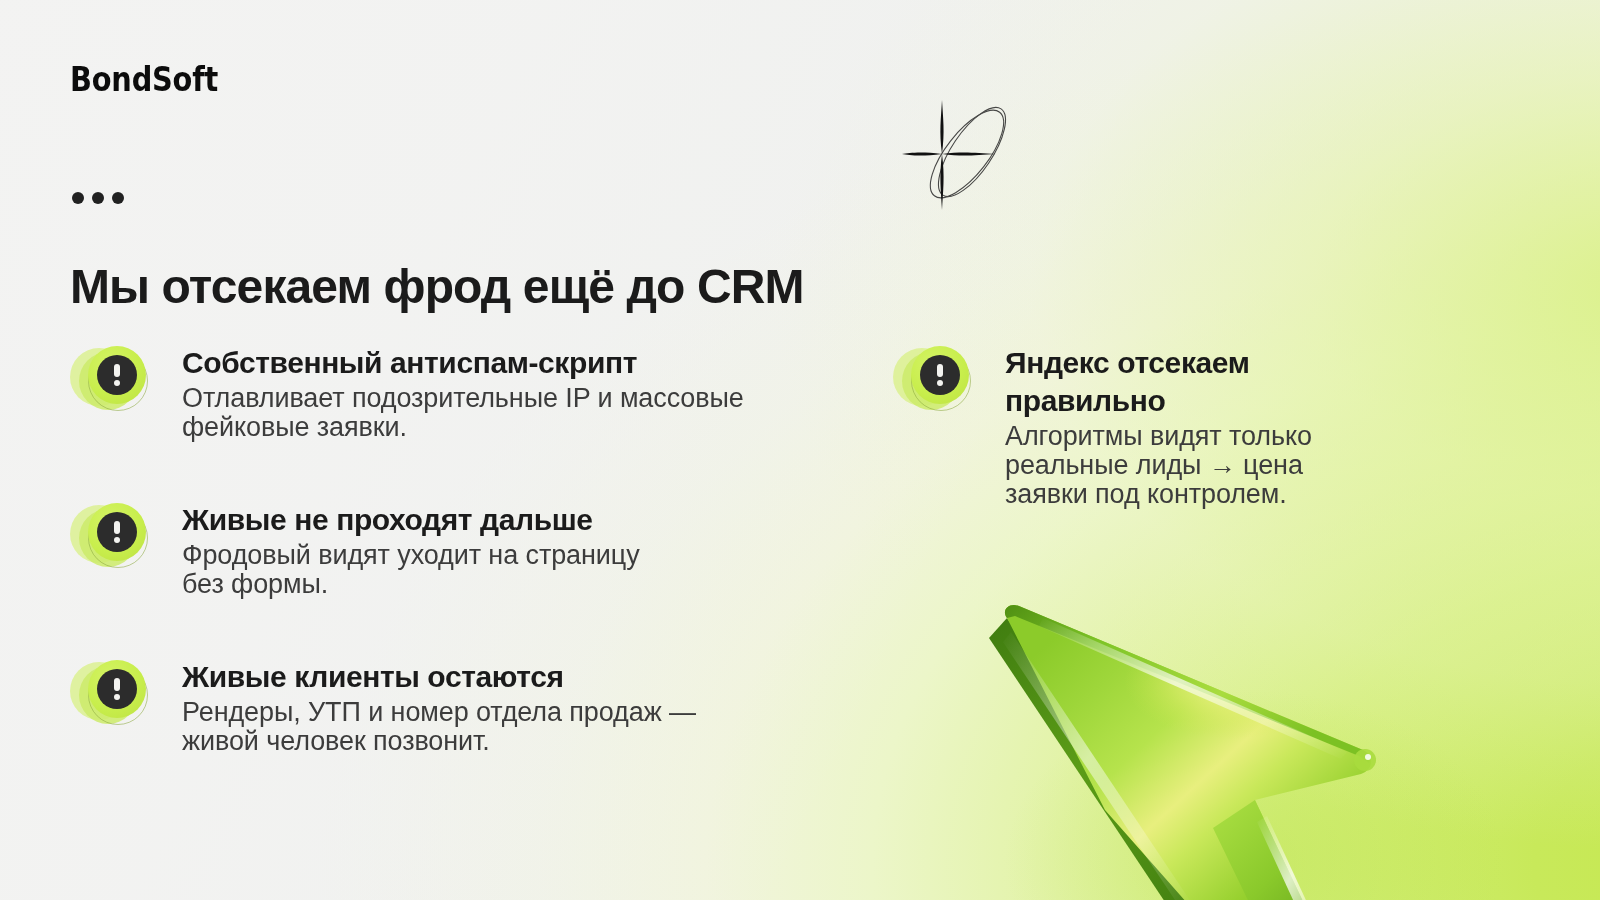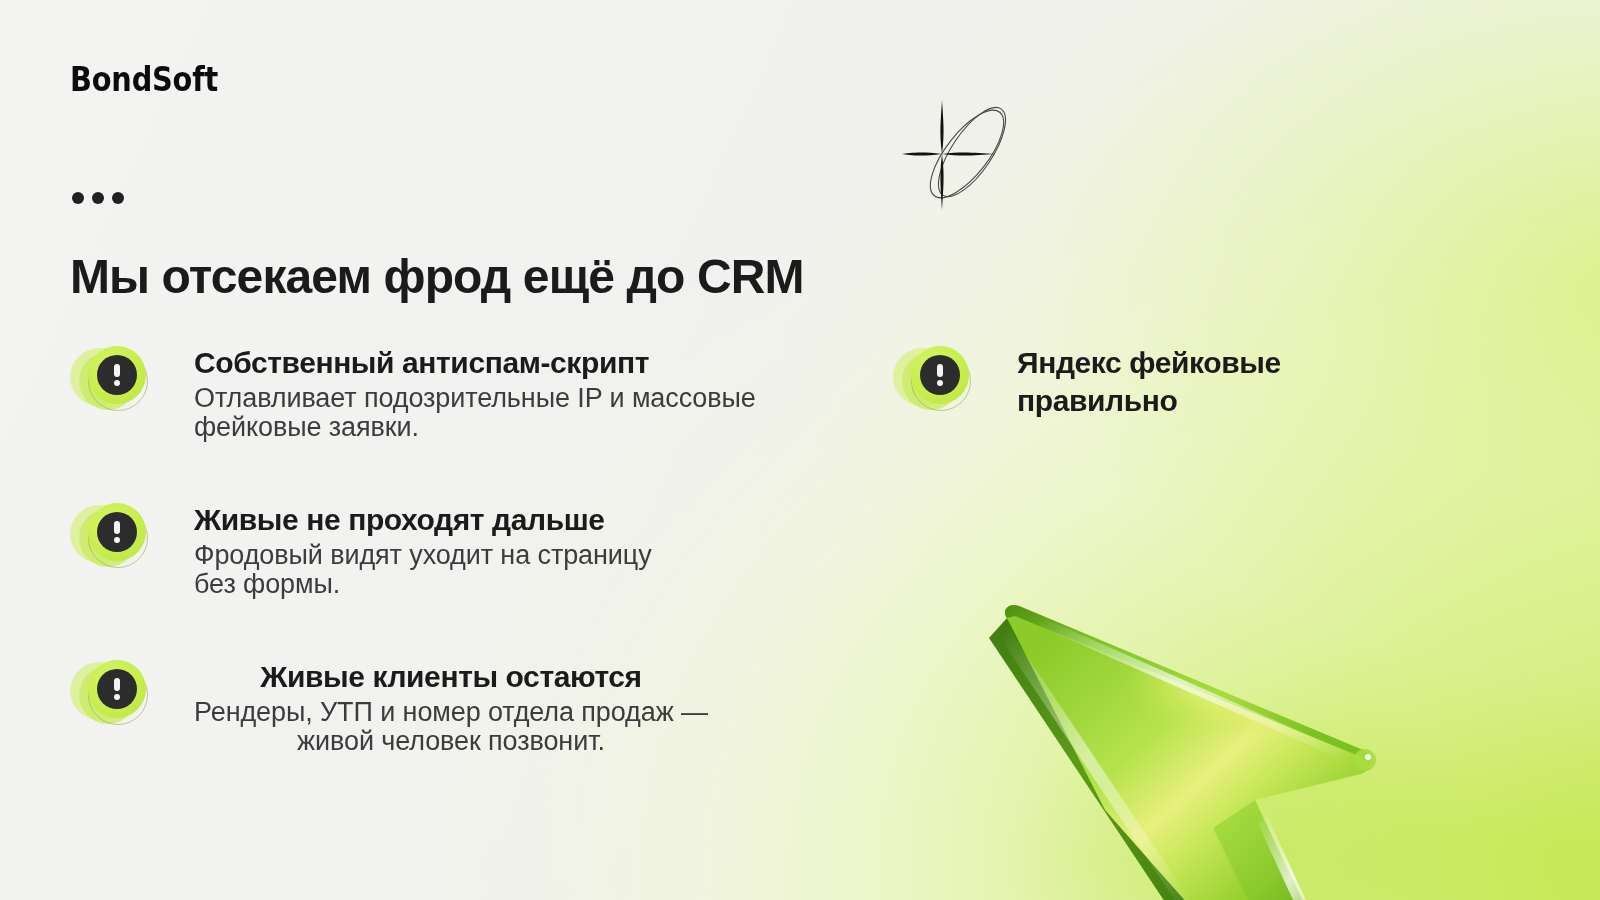--- a/index.html
+++ b/index.html
@@ -91,21 +91,21 @@
     width: 12px;
     height: 12px;
     border-radius: 50%;
     background: #212121;
   }
 
   
   .headline {
     position: absolute;
     left: 70px;
-    top: 216px;
+    top: 226px;
     font-size: 48px;
     line-height: 58px;
     font-weight: 700;
     letter-spacing: -0.9px;
     color: #1b1b1b;
     white-space: nowrap;
   }
 
   
   .ornament {
@@ -128,24 +128,24 @@
     position: absolute;
     left: 893px;
     top: 344px;
     width: 500px;
   }
 
   .feature {
     position: relative;
     display: flex;
     align-items: flex-start;
-    gap: 32px;
+    gap: 20px;
   }
   .col-left .feature { margin-bottom: 59px; }
-  .col-left .feature:last-child { margin-bottom: 0; text-align: center; }
+  .col-left .feature:last-child { margin-bottom: 0; }
 
   
   .f-icon {
     position: relative;
     flex: 0 0 auto;
     width: 92px;
     height: 66px;
     margin-top: 2px;
   }
   .f-icon .ghost {
@@ -346,22 +346,25 @@
         <span class="ghost2"></span>
         <span class="ring"></span>
         <span class="disc">
           <span class="inner">
             <span class="bang-stem"></span>
             <span class="bang-dot"></span>
           </span>
         </span>
       </div>
       <div class="f-text">
-        <div class="f-title">Яндекс фейковые
+        <div class="f-title">Яндекс отсекаем
 правильно</div>
+        <p class="f-desc">Алгоритмы видят только
+реальные лиды → цена
+заявки под контролем.</p>
       </div>
     </div>
   </div>
 
   <div class="cursor-art">
     <svg viewBox="0 0 560 420" width="560" height="420" aria-hidden="true">
       <defs>
         <linearGradient id="curBody" x1="0.12" y1="0.1" x2="0.86" y2="0.92">
           <stop offset="0%" stop-color="#8ccb2a"></stop>
           <stop offset="16%" stop-color="#9ed63a"></stop>

